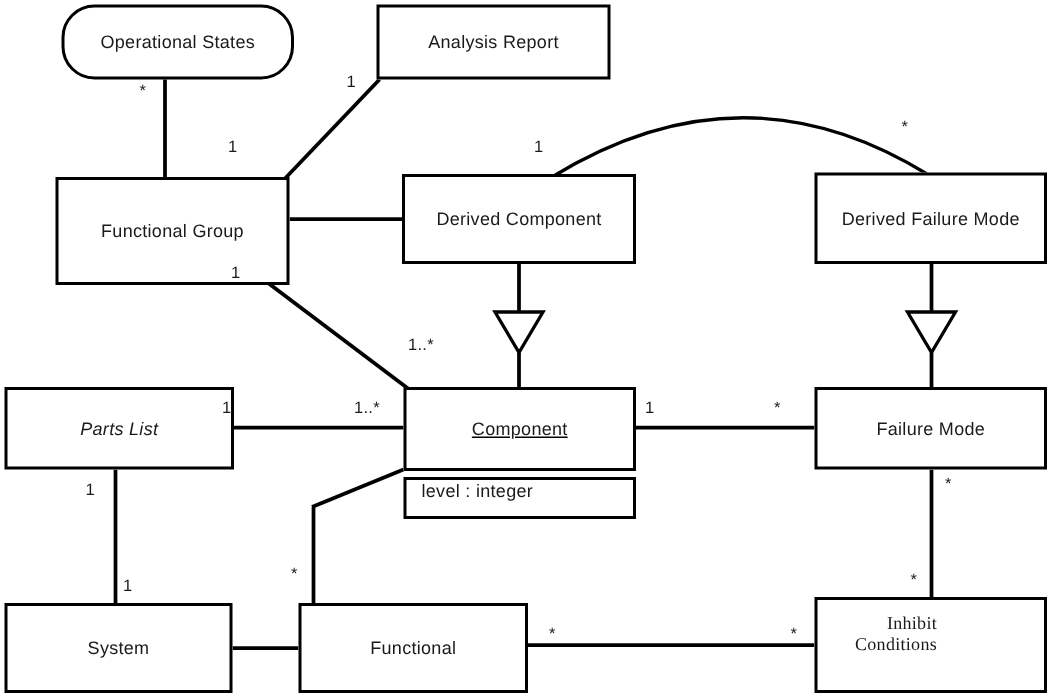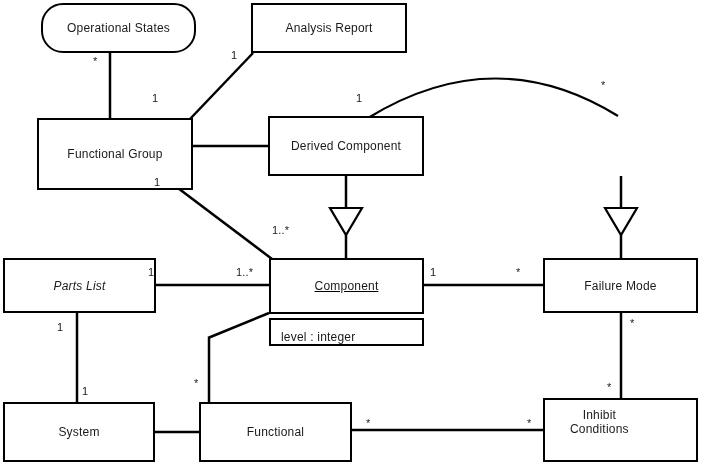--- a/index.html
+++ b/index.html
@@ -38,34 +38,35 @@
     line-height: 14px;
     letter-spacing: 0.2px;
     white-space: pre-line;
   }
   .uml-attr-compartment {
     position: absolute;
     box-sizing: border-box;
     border: 2px solid #000000;
     background: #ffffff;
     display: flex;
-    align-items: flex-end;
+    align-items: flex-start;
   }
   .uml-attr-compartment .attr-text {
     font-size: 12px;
     color: #1a1a1a;
     padding-left: 10px;
     letter-spacing: 0.2px;
   }
   .name-left {
     justify-content: flex-start;
   }
   .name-left .cls-name {
-    text-align: center;
+    text-align: right;
     padding-left: 25px;
+    font-family: Liberation Serif, serif;
   }
   .multiplicity {
     position: absolute;
     font-size: 11px;
     color: #1a1a1a;
     white-space: nowrap;
     line-height: 11px;
     letter-spacing: 0.2px;
   }
 </style>
@@ -119,20 +120,23 @@
   </div>
 
   <div class="uml-class" style="left:37px; top:118px; width:156px; height:72px;">
     <span class="cls-name">Functional Group</span>
   </div>
 
   <div class="uml-class" style="left:268px; top:116px; width:156px; height:60px;">
     <span class="cls-name">Derived Component</span>
   </div>
 
+  <div class="uml-class" style="left:543px; top:115px; width:155px; height:61px;">
+    <span class="cls-name">Derived Failure Mode</span>
+  </div>
 
   <div class="uml-class" style="left:3px; top:258px; width:153px; height:55px;font-style:italic;">
     <span class="cls-name">Parts List</span>
   </div>
 
   <div class="uml-class" style="left:269px; top:258px; width:155px; height:56px;text-decoration:underline;">
     <span class="cls-name">Component</span>
   </div>
 
   <div class="uml-attr-compartment" style="left:269px; top:318px; width:155px; height:28px;">

